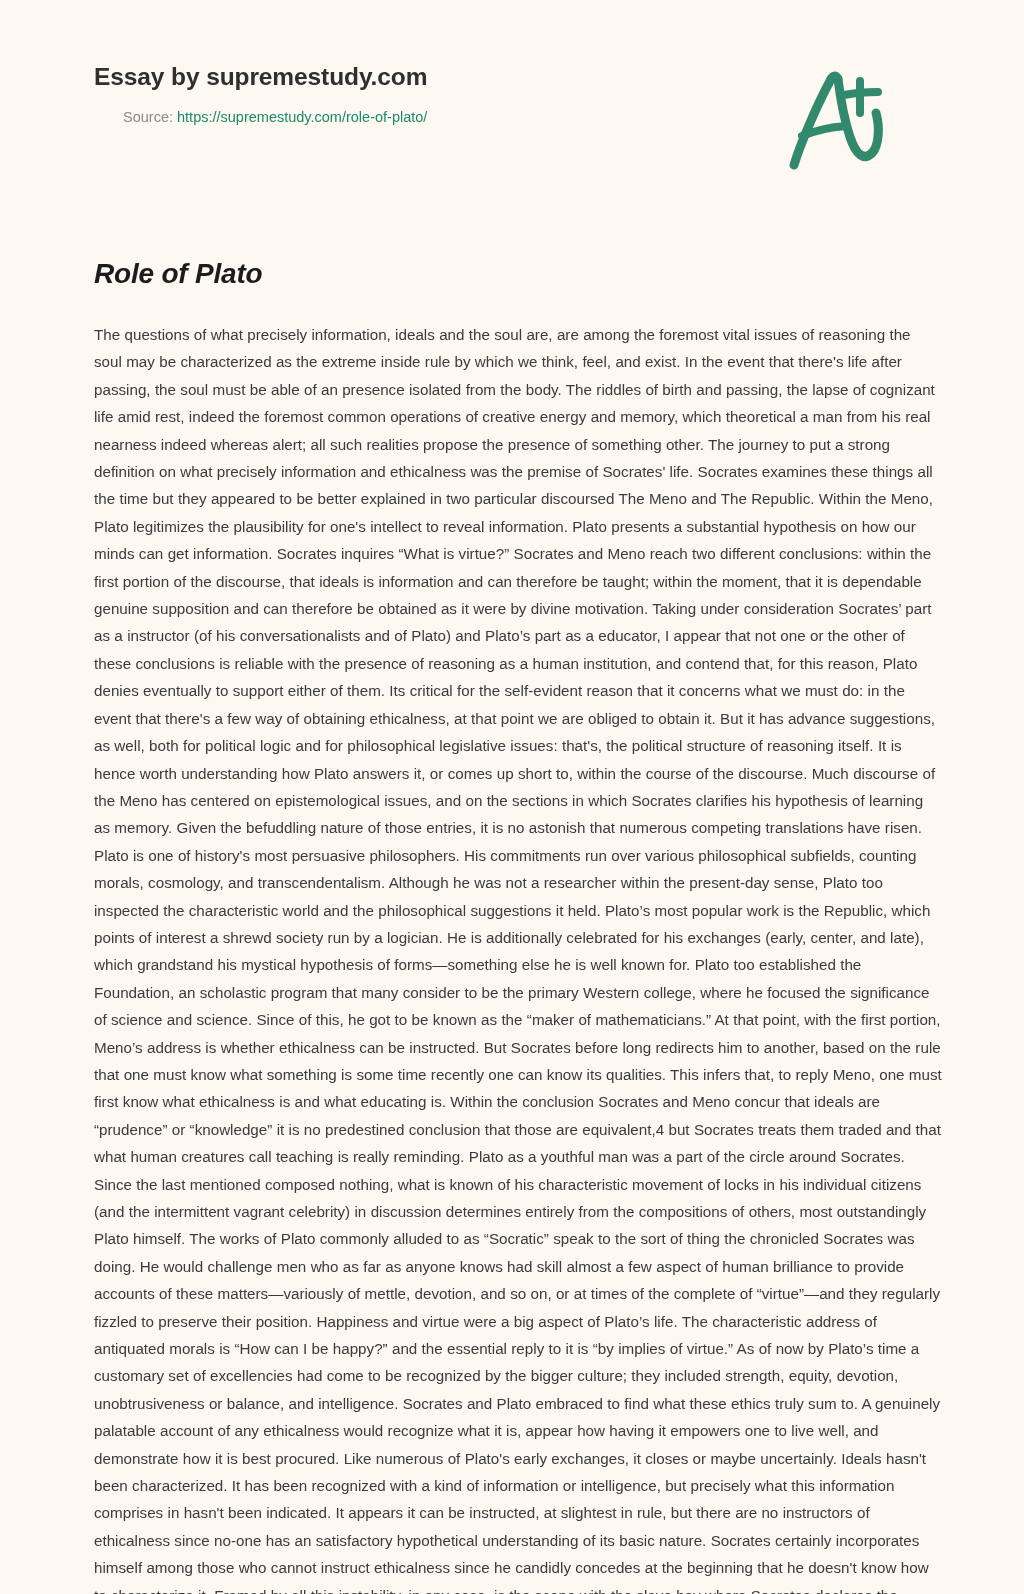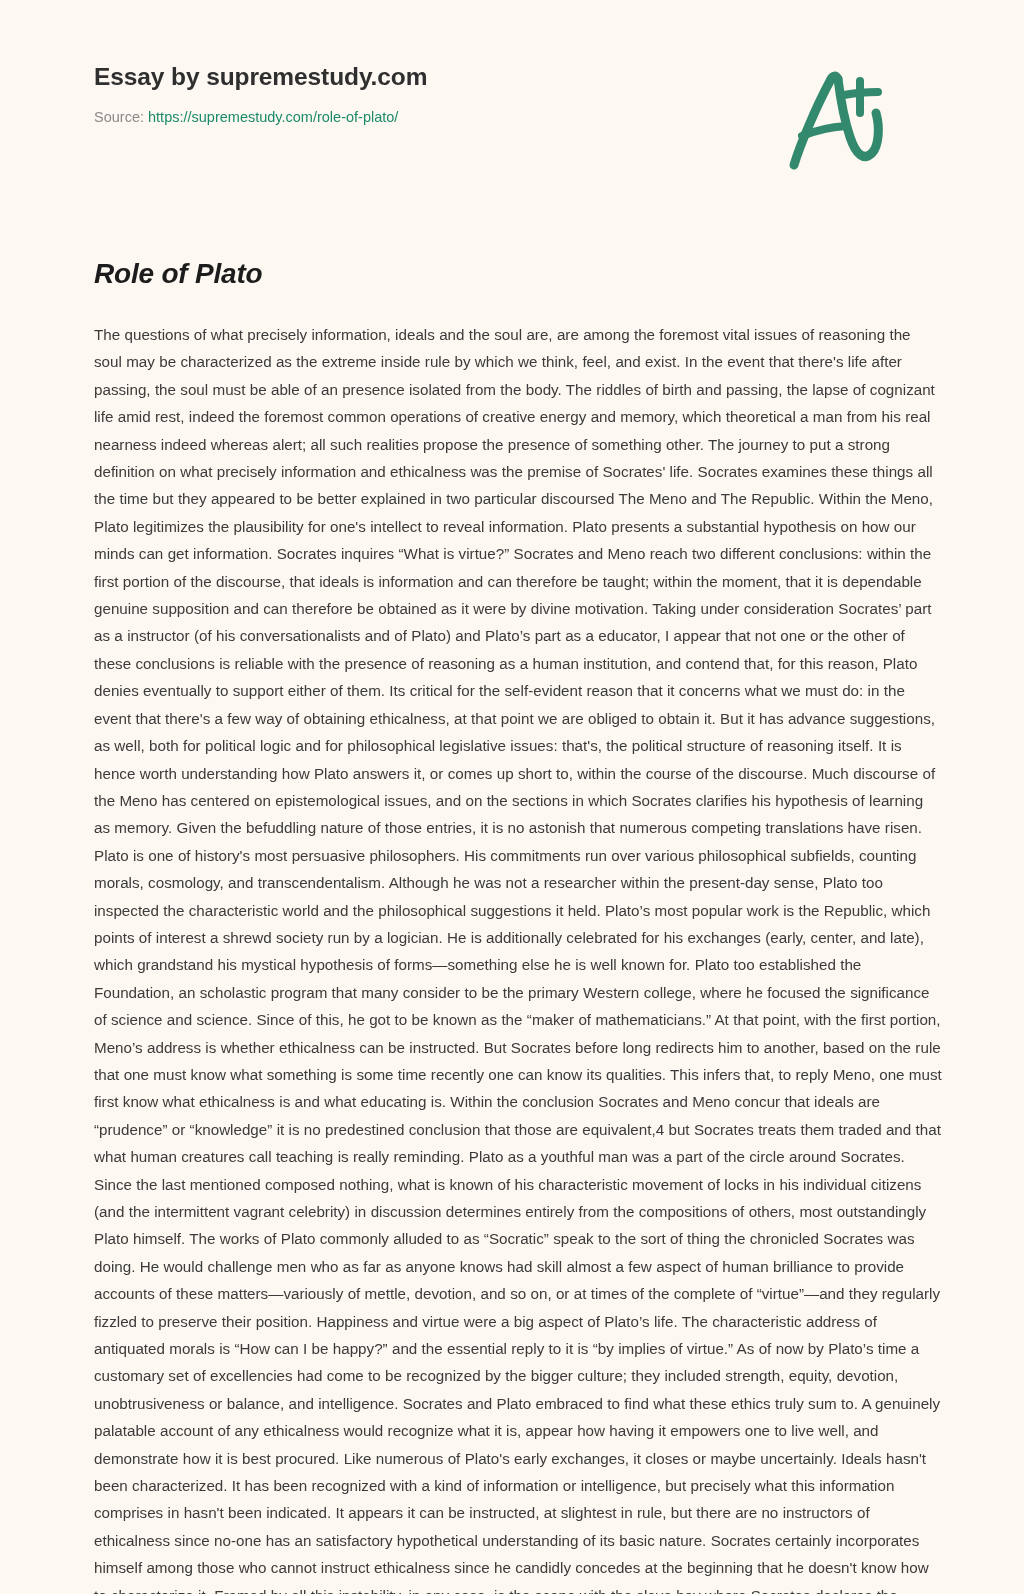--- a/index.html
+++ b/index.html
@@ -42,20 +42,21 @@
     line-height: 1.2;
     margin: 0;
     white-space: nowrap;
   }
   .source-line {
     margin-top: 17px;
     font-size: 14.5px;
     line-height: 1.3;
     color: #8a8a8a;
     white-space: nowrap;
+    text-align: right;
   }
   .source-label {
     color: #8a8a8a;
   }
   .source-url {
     color: #1b8a6b;
     text-decoration: none;
   }
 
   

